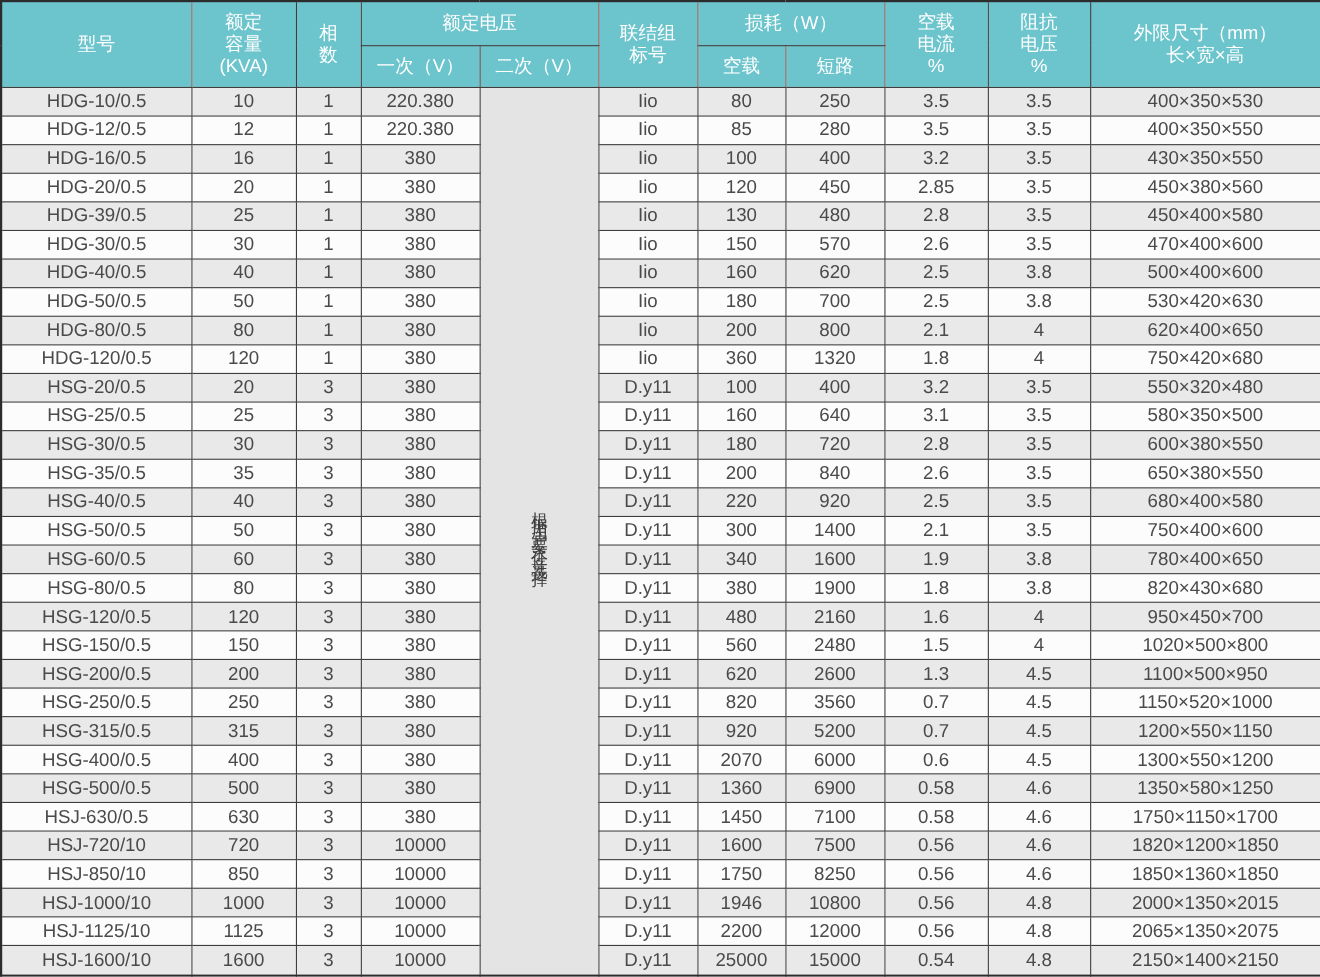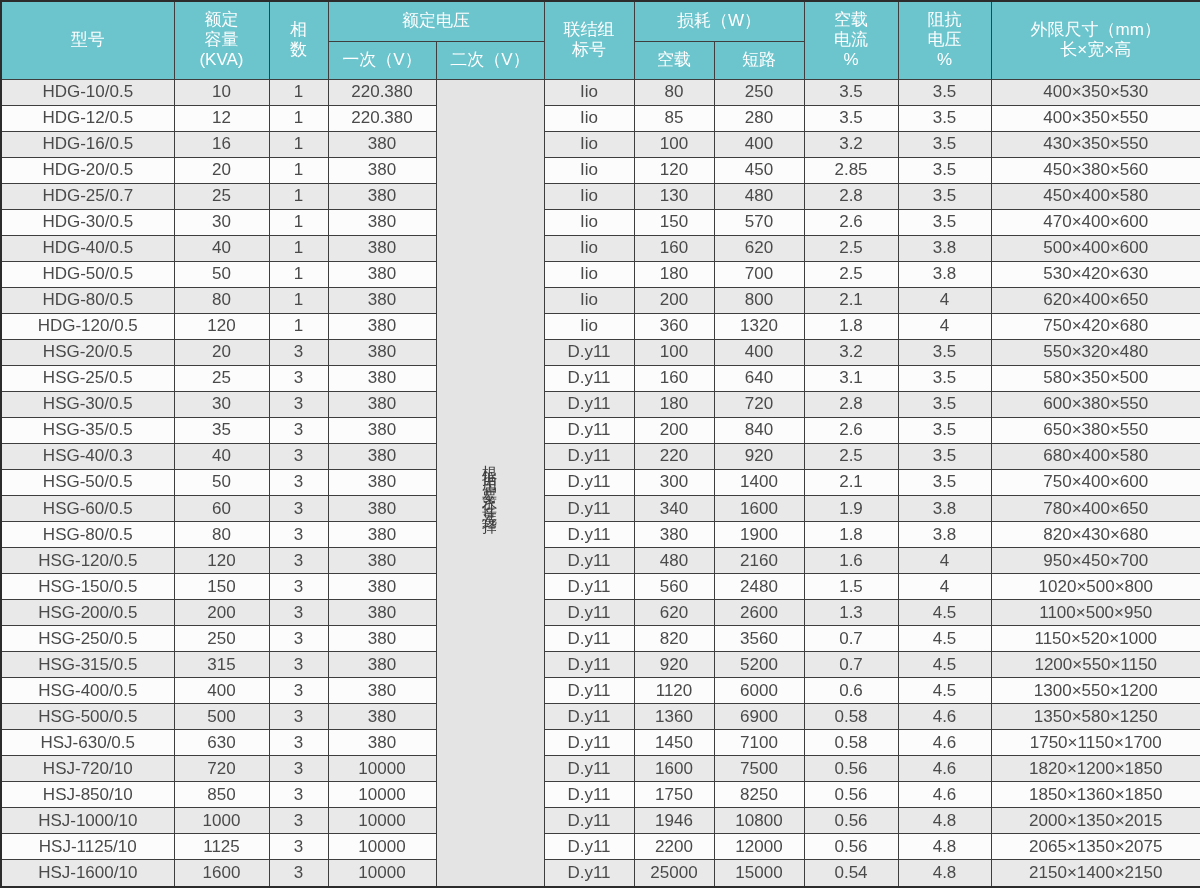--- a/index.html
+++ b/index.html
@@ -154,21 +154,21 @@
         <td>1</td>
         <td>380</td>
         <td>Iio</td>
         <td>120</td>
         <td>450</td>
         <td>2.85</td>
         <td>3.5</td>
         <td>450×380×560</td>
       </tr>
       <tr class="stripe-a">
-        <td>HDG-25/0.7</td>
+        <td>HDG-39/0.5</td>
         <td>25</td>
         <td>1</td>
         <td>380</td>
         <td>Iio</td>
         <td>130</td>
         <td>480</td>
         <td>2.8</td>
         <td>3.5</td>
         <td>450×400×580</td>
       </tr>
@@ -274,21 +274,21 @@
         <td>3</td>
         <td>380</td>
         <td>D.y11</td>
         <td>200</td>
         <td>840</td>
         <td>2.6</td>
         <td>3.5</td>
         <td>650×380×550</td>
       </tr>
       <tr class="stripe-a">
-        <td>HSG-40/0.3</td>
+        <td>HSG-40/0.5</td>
         <td>40</td>
         <td>3</td>
         <td>380</td>
         <td>D.y11</td>
         <td>220</td>
         <td>920</td>
         <td>2.5</td>
         <td>3.5</td>
         <td>680×400×580</td>
       </tr>
@@ -387,21 +387,21 @@
         <td>0.7</td>
         <td>4.5</td>
         <td>1200×550×1150</td>
       </tr>
       <tr class="stripe-b">
         <td>HSG-400/0.5</td>
         <td>400</td>
         <td>3</td>
         <td>380</td>
         <td>D.y11</td>
-        <td>1120</td>
+        <td>2070</td>
         <td>6000</td>
         <td>0.6</td>
         <td>4.5</td>
         <td>1300×550×1200</td>
       </tr>
       <tr class="stripe-a">
         <td>HSG-500/0.5</td>
         <td>500</td>
         <td>3</td>
         <td>380</td>

